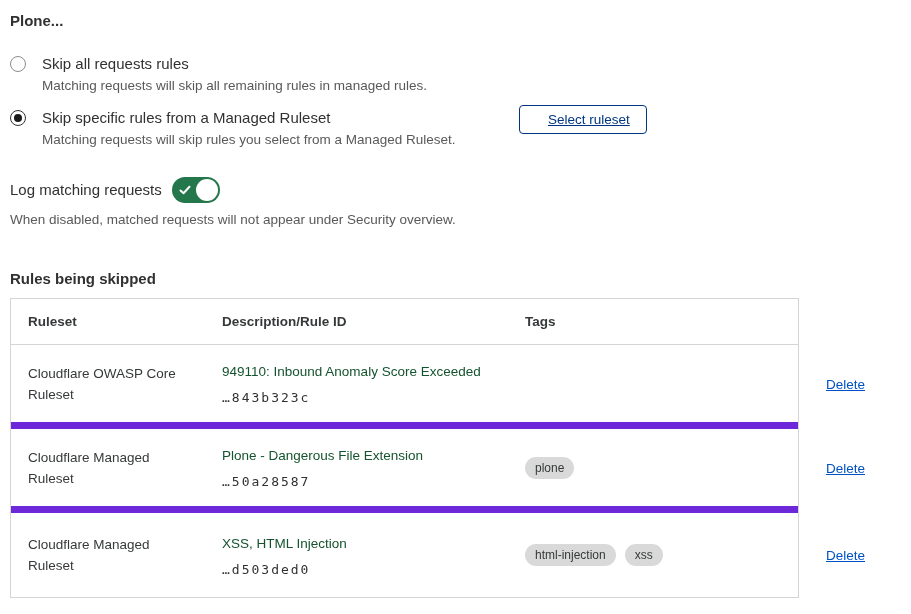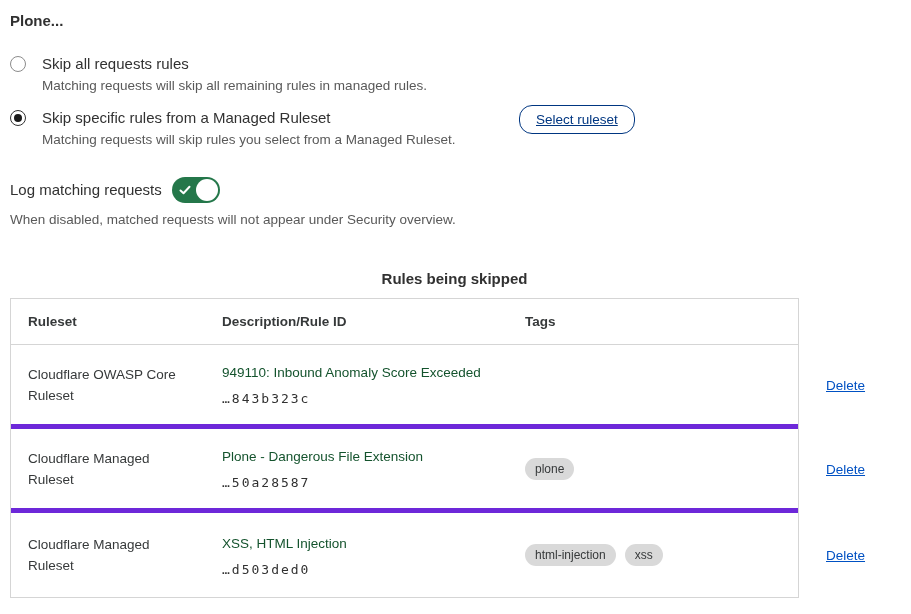--- a/index.html
+++ b/index.html
@@ -41,25 +41,25 @@
   }
   .option-text { margin-left: 16px; width: 477px; }
   .option-label { font-size: 15px; line-height: 22px; color: #313131; }
   .option-desc { font-size: 13.5px; line-height: 20px; color: #595959; margin-top: 1px; }
 
   .select-ruleset-btn {
     align-self: flex-start;
     margin-top: -2px;
     background: #fff;
     border: 1px solid #003681;
-    border-radius: 13px;
+    border-radius: 4px;
     color: #003681;
     font-family: inherit;
     font-size: 13.5px;
-    padding: 5px 16px 6px 16px;
+    padding: 5px 16px 6px 28px;
     text-decoration: underline;
     cursor: pointer;
     height: 29px;
   }
 
   
   .log-row { margin-top: 27px; display: flex; align-items: center; }
   .log-label { font-size: 15px; line-height: 20px; color: #313131; }
   .toggle {
     margin-left: 10px;
@@ -79,35 +79,34 @@
     background: #ffffff;
   }
   .log-desc { font-size: 13.5px; line-height: 19px; color: #595959; margin-top: 7px; }
 
   
   .rules-heading {
     margin-top: 41px;
     font-size: 15px;
     font-weight: 700;
     color: #313131;
-    text-align: center;
   }
   .rules-table {
     margin-top: 11px;
     width: 789px;
     border: 1px solid #d5d5d5;
     background: #fff;
   }
   .tr {
     display: grid;
     grid-template-columns: 194px 303px 301px 1fr;
     align-items: center;
   }
   .tr.header { height: 46px; border-bottom: 1px solid #d5d5d5; }
-  .tr.row { min-height: 84px; border-bottom: 5px solid #6d28d9; }
+  .tr.row { min-height: 84px; border-bottom: 7px solid #6d28d9; }
   .tr.row:last-child { border-bottom: none; }
   .td, .th { padding-left: 17px; padding-right: 20px; }
   .th { font-size: 13.5px; font-weight: 700; color: #36393a; }
   .cell-ruleset { font-size: 13.5px; line-height: 21px; color: #36393a; }
   .cell-desc-line { font-size: 13.5px; line-height: 19px; color: #14532d; }
   .cell-rule-id {
     font-family: "DejaVu Sans Mono", "Liberation Mono", monospace;
     font-size: 13px;
     letter-spacing: 2px;
     color: #313131;

